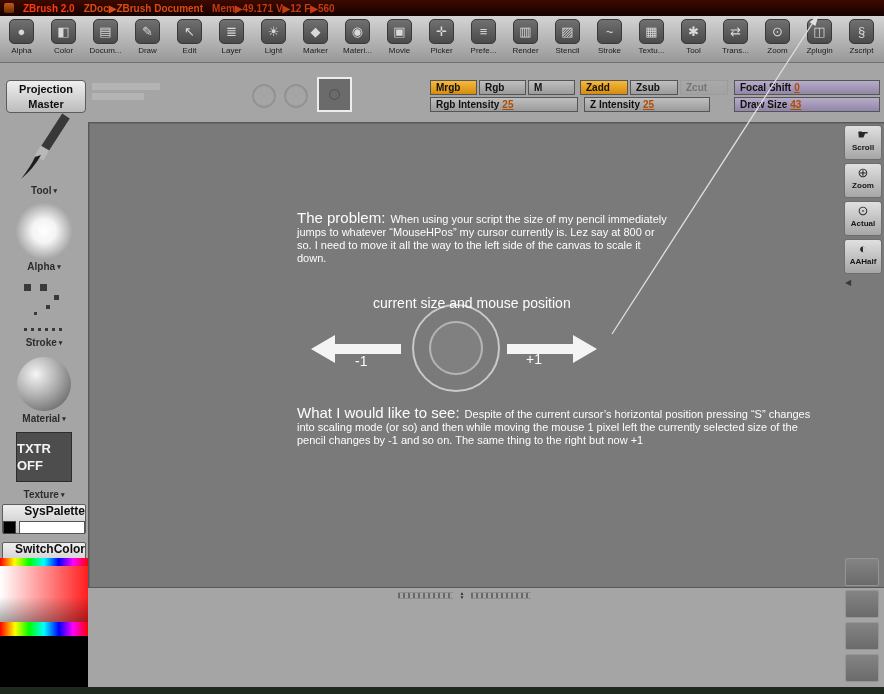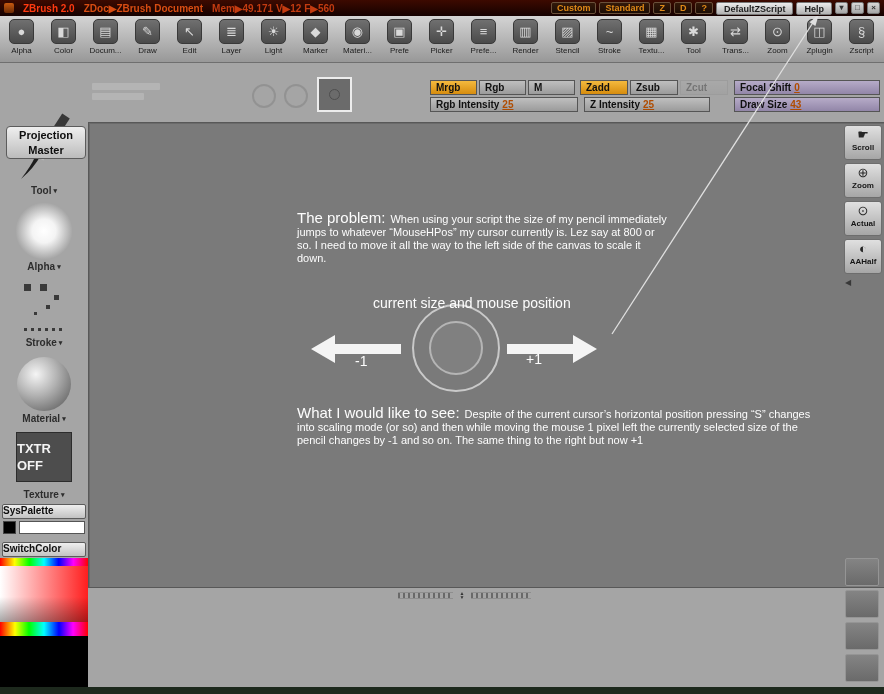--- a/index.html
+++ b/index.html
@@ -36,21 +36,21 @@
   .pal-item { width:41px; display:flex; flex-direction:column; align-items:center; cursor:pointer; }
   .pal-icon { width:25px; height:25px; background:linear-gradient(#707070,#4a4a4a);
     border:1px solid #393939; border-radius:5px; color:#d9d9d9; font-size:13px;
     line-height:23px; text-align:center; margin-top:1px; }
   .pal-label { font-size:8px; color:#1b1b1b; margin-top:2px; white-space:nowrap; }
 
   
   .pm-button { position:absolute; left:6px; top:80px; width:80px; height:33px;
     background:linear-gradient(#efefef,#bcbcbc); border:1px solid #5c5c5c; border-radius:4px;
     font-size:11px; font-weight:bold; color:#0e0e0e; text-align:center;
-    white-space:pre-line; line-height:15px; padding-top:1px; cursor:pointer; z-index:10;margin-top:46px; }
+    white-space:pre-line; line-height:15px; padding-top:1px; cursor:pointer; z-index:10; }
   .ghost-line { position:absolute; background:rgba(235,235,235,0.22); height:7px; border-radius:1px; }
   .ghost-circle { position:absolute; width:24px; height:24px; border-radius:50%;
     border:2px solid rgba(80,80,80,0.22); }
   .brush-preview { position:absolute; left:317px; top:77px; width:35px; height:35px;
     background:#6b6b6b; border:2px solid #ededed; }
   .bp-dot { position:absolute; left:50%; top:50%; width:11px; height:11px;
     margin:-5.5px 0 0 -5.5px; border-radius:50%; border:1px solid #4e4e4e; }
   .shelf-btn, .shelf-slider { position:absolute; height:15px; line-height:14px;
     font-size:10px; font-weight:bold; padding-left:5px; border:1px solid #555;
     color:#101010; cursor:pointer; white-space:nowrap; }
@@ -73,23 +73,23 @@
   .st-dot { position:absolute; background:#3a3a3a; }
   .stroke-dotline { position:absolute; left:2px; top:44px; width:40px; height:3px;
     background:repeating-linear-gradient(90deg, #3a3a3a 0 3px, transparent 3px 7px); }
   .material-thumb { position:absolute; left:17px; top:294px; width:54px; height:54px;
     border-radius:50%; cursor:pointer;
     background:radial-gradient(circle at 35% 32%, #f5f5f5, #b2b2b2 42%, #565656 95%); }
   .txtr-box { position:absolute; left:16px; top:369px; width:56px; height:50px;
     background:#4d4d4d; border:1px solid #2c2c2c; color:#f3f3f3; font-size:13px;
     font-weight:bold; text-align:left; white-space:pre-line; line-height:17px;
     padding-top:7px; cursor:pointer; }
-  .panel-btn { position:absolute; left:2px; width:84px; height:15px;
+  .panel-btn { position:absolute; left:2px; width:84px; height:30px;
     background:linear-gradient(#efefef,#c2c2c2); border:1px solid #5c5c5c; border-radius:2px;
-    font-size:10px; font-weight:bold; color:#0e0e0e; text-align:left; line-height:12px; cursor:pointer; }
+    font-size:12px; font-weight:bold; color:#0e0e0e; text-align:right; line-height:12px; cursor:pointer; }
   .swatch-black { position:absolute; left:3px; top:458px; width:13px; height:13px;
     background:#000; border:1px solid #444; cursor:pointer; }
   .swatch-main { position:absolute; left:19px; top:458px; width:66px; height:13px;
     background:#fff; border:1px solid #555; cursor:pointer; }
   .picker { position:absolute; left:0; top:495px; width:88px; cursor:crosshair; }
   .hue-top { height:8px; background:linear-gradient(90deg,#f00,#ff0,#0f0,#0ff,#00f,#f0f,#f00); }
   .sv-area { height:56px;
     background:linear-gradient(rgba(0,0,0,0) 55%, rgba(0,0,0,0.35)),
                linear-gradient(90deg,#ffffff,#ff1e1e); }
   .hue-bottom { height:14px;
@@ -131,32 +131,20 @@
   .bottom-bar { position:absolute; left:0; top:687px; width:884px; height:7px; background:#1d291d; z-index:66; }
 </style>
 </head>
 <body>
 
 <div class="titlebar">
   <span class="tb-logo"></span>
   <span class="tb-app">ZBrush 2.0</span>
   <span class="tb-menu">ZDoc▶ZBrush Document</span>
   <span class="tb-stats">Mem▶49.171 V▶12 F▶560</span>
-  <span class="tb-right">
-    <span class="tb-darkbtn">Custom</span>
-    <span class="tb-darkbtn">Standard</span>
-    <span class="tb-darkbtn">Z</span>
-    <span class="tb-darkbtn">D</span>
-    <span class="tb-darkbtn">?</span>
-    <span class="tb-lightbtn">DefaultZScript</span>
-    <span class="tb-lightbtn">Help</span>
-    <span class="tb-winbtn">▾</span>
-    <span class="tb-winbtn">□</span>
-    <span class="tb-winbtn">×</span>
-  </span>
 </div>
 
 <div class="palettebar">
   <div class="pal-item">
       <div class="pal-icon">●</div>
       <div class="pal-label">Alpha</div>
     </div>
   <div class="pal-item">
       <div class="pal-icon">◧</div>
       <div class="pal-label">Color</div>
@@ -184,21 +172,21 @@
   <div class="pal-item">
       <div class="pal-icon">◆</div>
       <div class="pal-label">Marker</div>
     </div>
   <div class="pal-item">
       <div class="pal-icon">◉</div>
       <div class="pal-label">Materi...</div>
     </div>
   <div class="pal-item">
       <div class="pal-icon">▣</div>
-      <div class="pal-label">Prefe</div>
+      <div class="pal-label">Movie</div>
     </div>
   <div class="pal-item">
       <div class="pal-icon">✛</div>
       <div class="pal-label">Picker</div>
     </div>
   <div class="pal-item">
       <div class="pal-icon">≡</div>
       <div class="pal-label">Prefe...</div>
     </div>
   <div class="pal-item">

